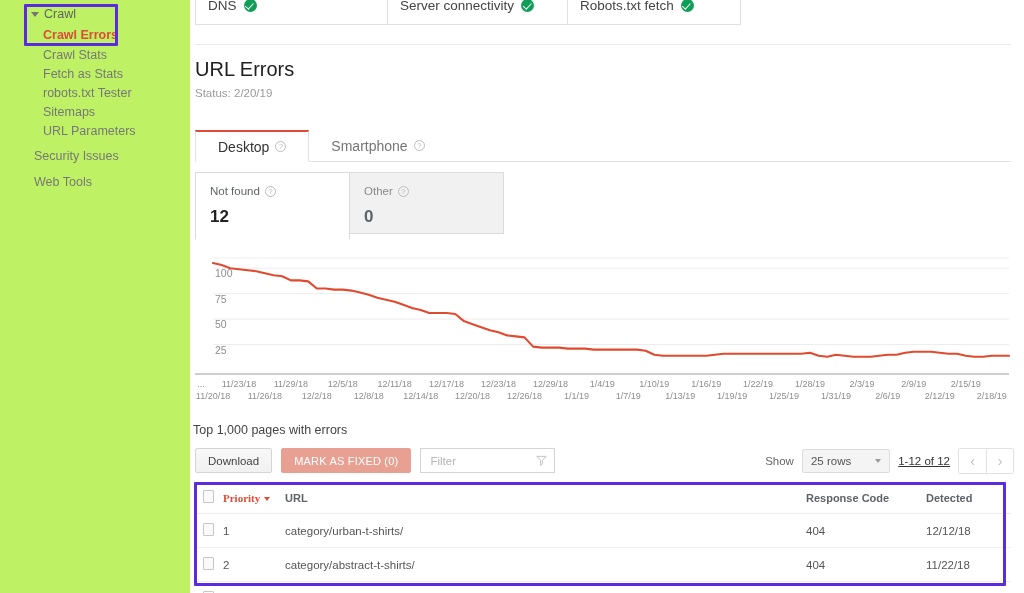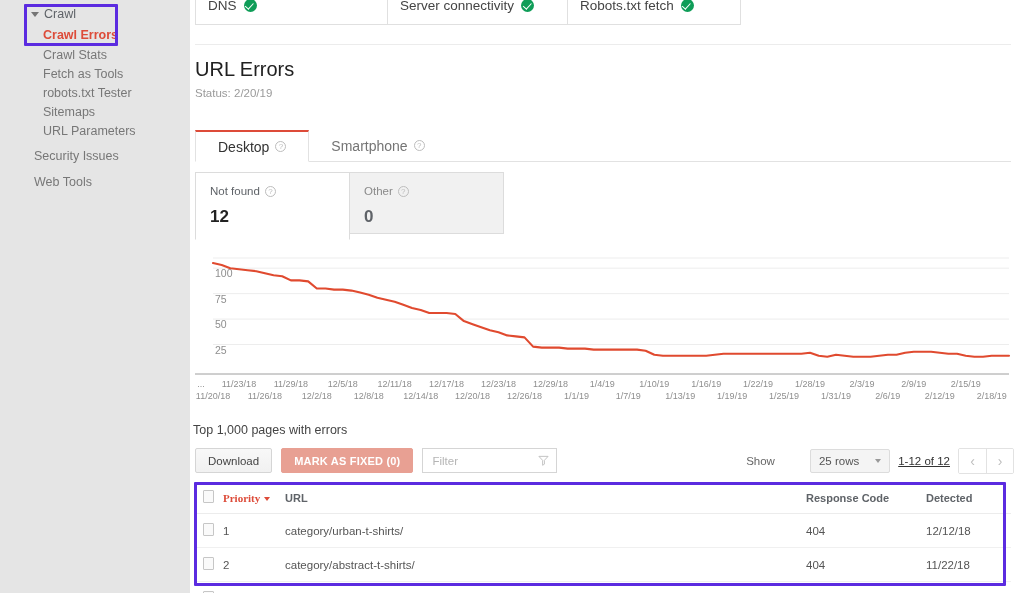--- a/index.html
+++ b/index.html
@@ -15,21 +15,21 @@
 
   
   .edge-marker {
     position: absolute; left: 0; top: 25px;
     width: 7px; height: 18px; background: #e8453c;
   }
 
   
   .sidebar {
     position: absolute; left: 0; top: 0;
-    width: 190px; height: 593px; background: #e5e5e5;
+    width: 190px; height: 593px; background: #bef264;
   }
   .nav-group-head {
     position: absolute; left: 31px; top: 7px;
     font-size: 12.5px; color: #5f6368;
     display: flex; align-items: center; gap: 5px;
   }
   .caret-down {
     width: 0; height: 0;
     border-left: 4px solid transparent;
     border-right: 4px solid transparent;
@@ -144,21 +144,21 @@
     font-size: 12.5px; color: #444;
   }
   .toolbar { position: absolute; left: 5px; top: 448px; display: flex; align-items: center; gap: 9px; }
   .btn-download {
     height: 25px; padding: 0 12px; font-size: 11.5px; color: #444;
     background: linear-gradient(#f8f8f8,#f1f1f1);
     border: 1px solid #d5d5d5; border-radius: 2px;
     display: flex; align-items: center; cursor: pointer;
   }
   .btn-fixed {
-    height: 25px; padding: 0 12px; font-size: 11px; font-weight: bold;
+    height: 25px; padding: 0 12px; font-size: 11px; font-weight: normal;
     color: #fff; background: #e8a093; border: 1px solid #e8a093;
     border-radius: 2px; display: flex; align-items: center;
     letter-spacing: .2px; cursor: default;
   }
   .filter-box {
     height: 25px; width: 135px; border: 1px solid #d5d5d5; background: #fff;
     display: flex; align-items: center; padding: 0 7px;
     justify-content: space-between;
   }
   .filter-input {
@@ -169,22 +169,22 @@
   .filter-input::placeholder { color: #b5b5b5; }
   .funnel { width: 11px; height: 11px; }
 
   .toolbar-right {
     position: absolute; right: 10px; top: 448px;
     display: flex; align-items: center; gap: 8px; font-size: 11.5px; color: #666;
   }
   .rows-select {
     height: 24px; padding: 0 8px; background: #f4f4f4;
     border: 1px solid #dcdcdc; border-radius: 2px;
-    display: flex; align-items: center; gap: 16px;
-    font-size: 11.5px; color: #555; cursor: pointer; margin-left: 27px;
+    display: flex; align-items: center; gap: 24px;
+    font-size: 11.5px; color: #555; cursor: pointer;
   }
   .caret-sm {
     width: 0; height: 0;
     border-left: 3.5px solid transparent;
     border-right: 3.5px solid transparent;
     border-top: 4px solid #999;
   }
   .range-text { color: #333; text-decoration: underline; }
   .pager {
     display: flex; border: 1px solid #e2e2e2; border-radius: 2px; overflow: hidden;
@@ -240,21 +240,21 @@
       <span>Crawl</span>
     </div>
 
     <div class="nav-item active" style="top:28px;">
       <span>Crawl Errors</span>
     </div>
     <div class="nav-item" style="top:48px;">
       <span>Crawl Stats</span>
     </div>
     <div class="nav-item" style="top:67px;">
-      <span>Fetch as Tools</span>
+      <span>Fetch as Stats</span>
     </div>
     <div class="nav-item" style="top:86px;">
       <span>robots.txt Tester</span>
     </div>
     <div class="nav-item" style="top:105px;">
       <span>Sitemaps</span>
     </div>
     <div class="nav-item" style="top:124px;">
       <span>URL Parameters</span>
     </div>

